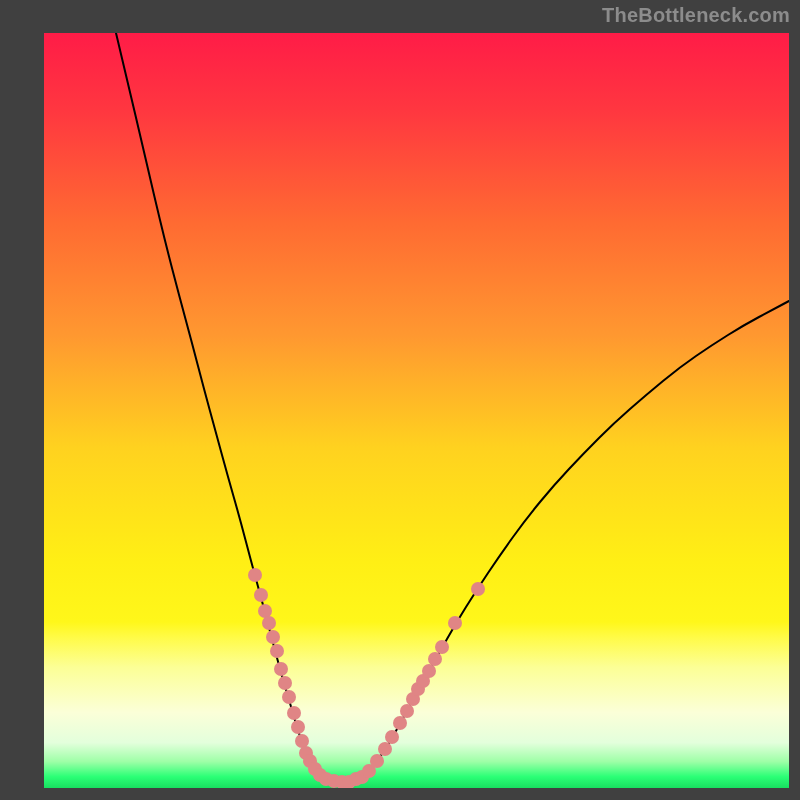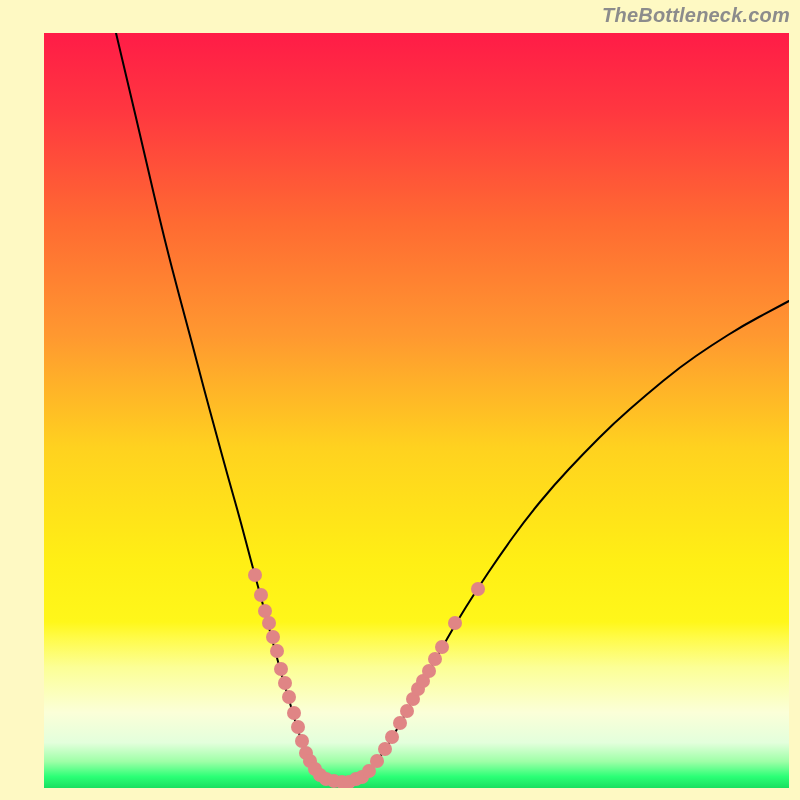--- a/index.html
+++ b/index.html
@@ -8,22 +8,21 @@
     width: 800px;
     height: 800px;
     background: #000000;
     overflow: hidden;
     font-family: Arial, Helvetica, sans-serif;
   }
   .frame {
     position: relative;
     width: 800px;
     height: 800px;
-    background: #fef9c3;
-    font-style: italic;
+    background: #404040;
   }
   .watermark {
     position: absolute;
     top: 4px;
     right: 10px;
     color: #8c8c8c;
     font-size: 20px;
     font-weight: 600;
     letter-spacing: 0.2px;
     z-index: 50;

